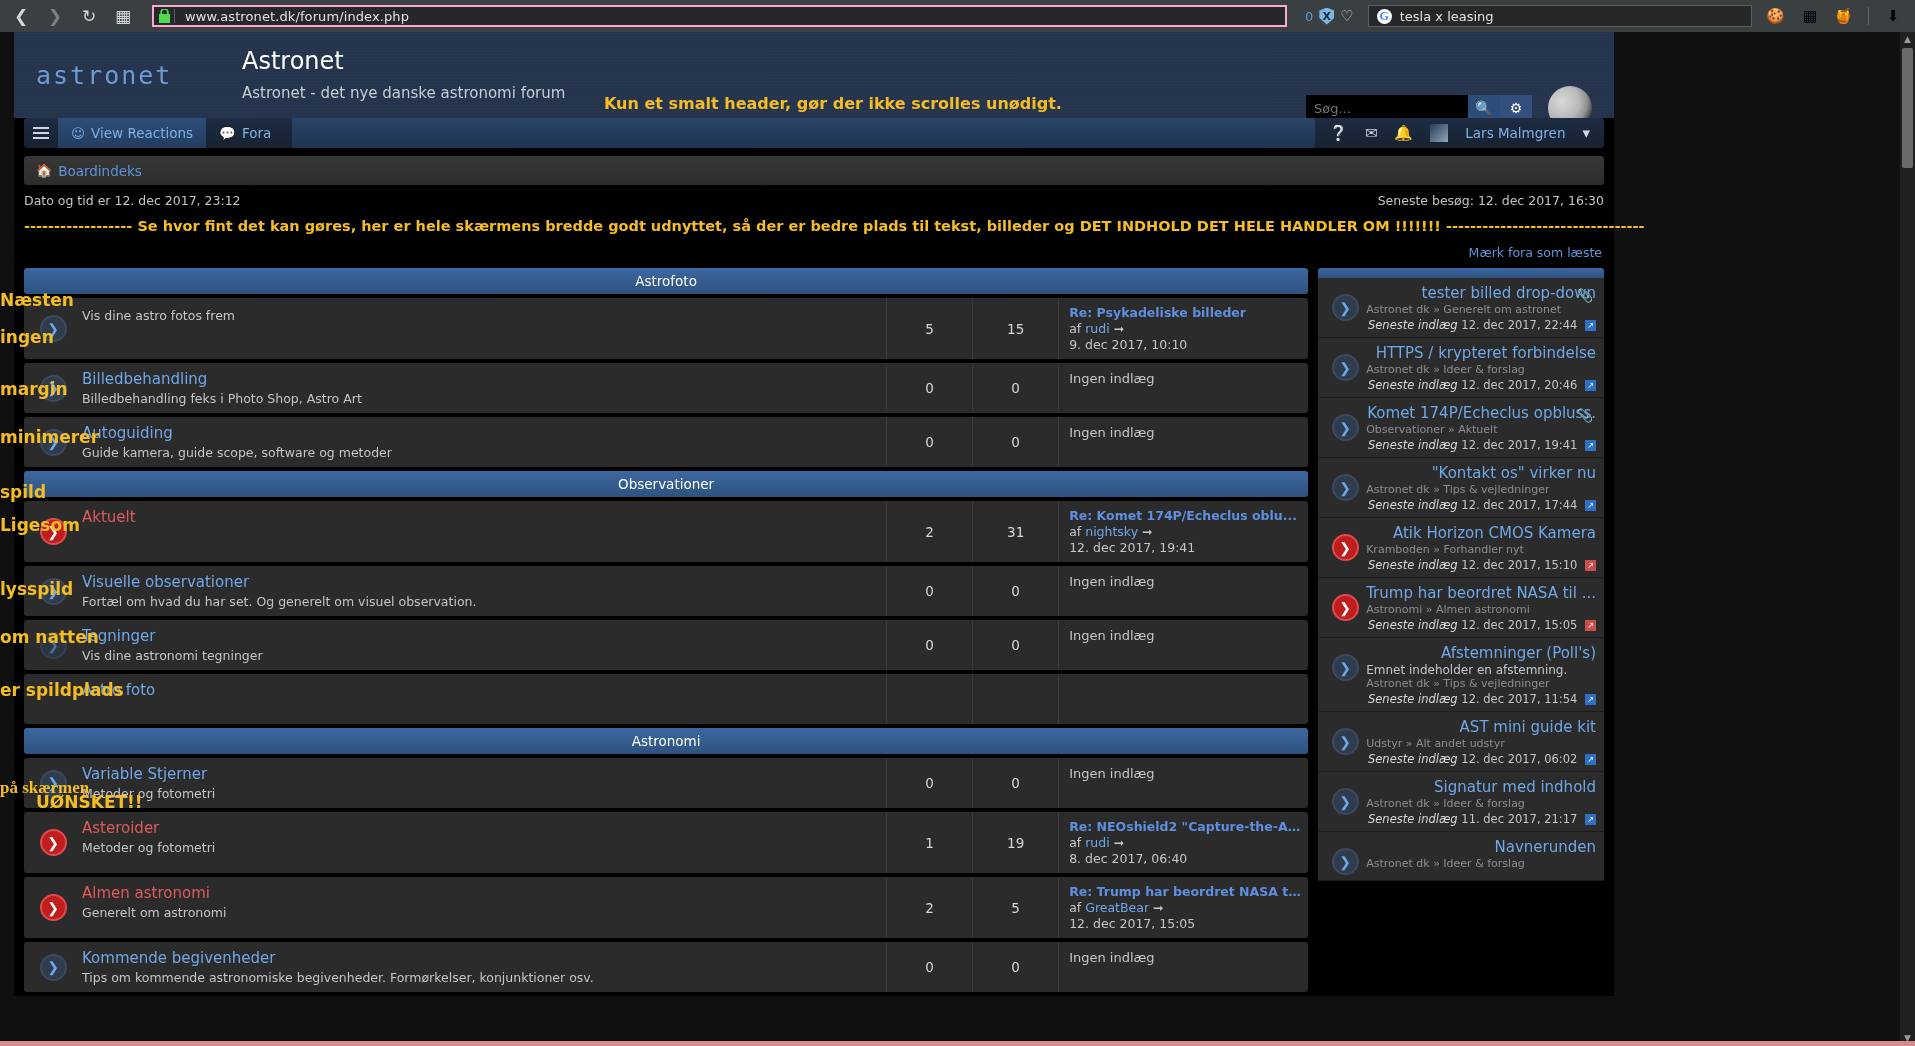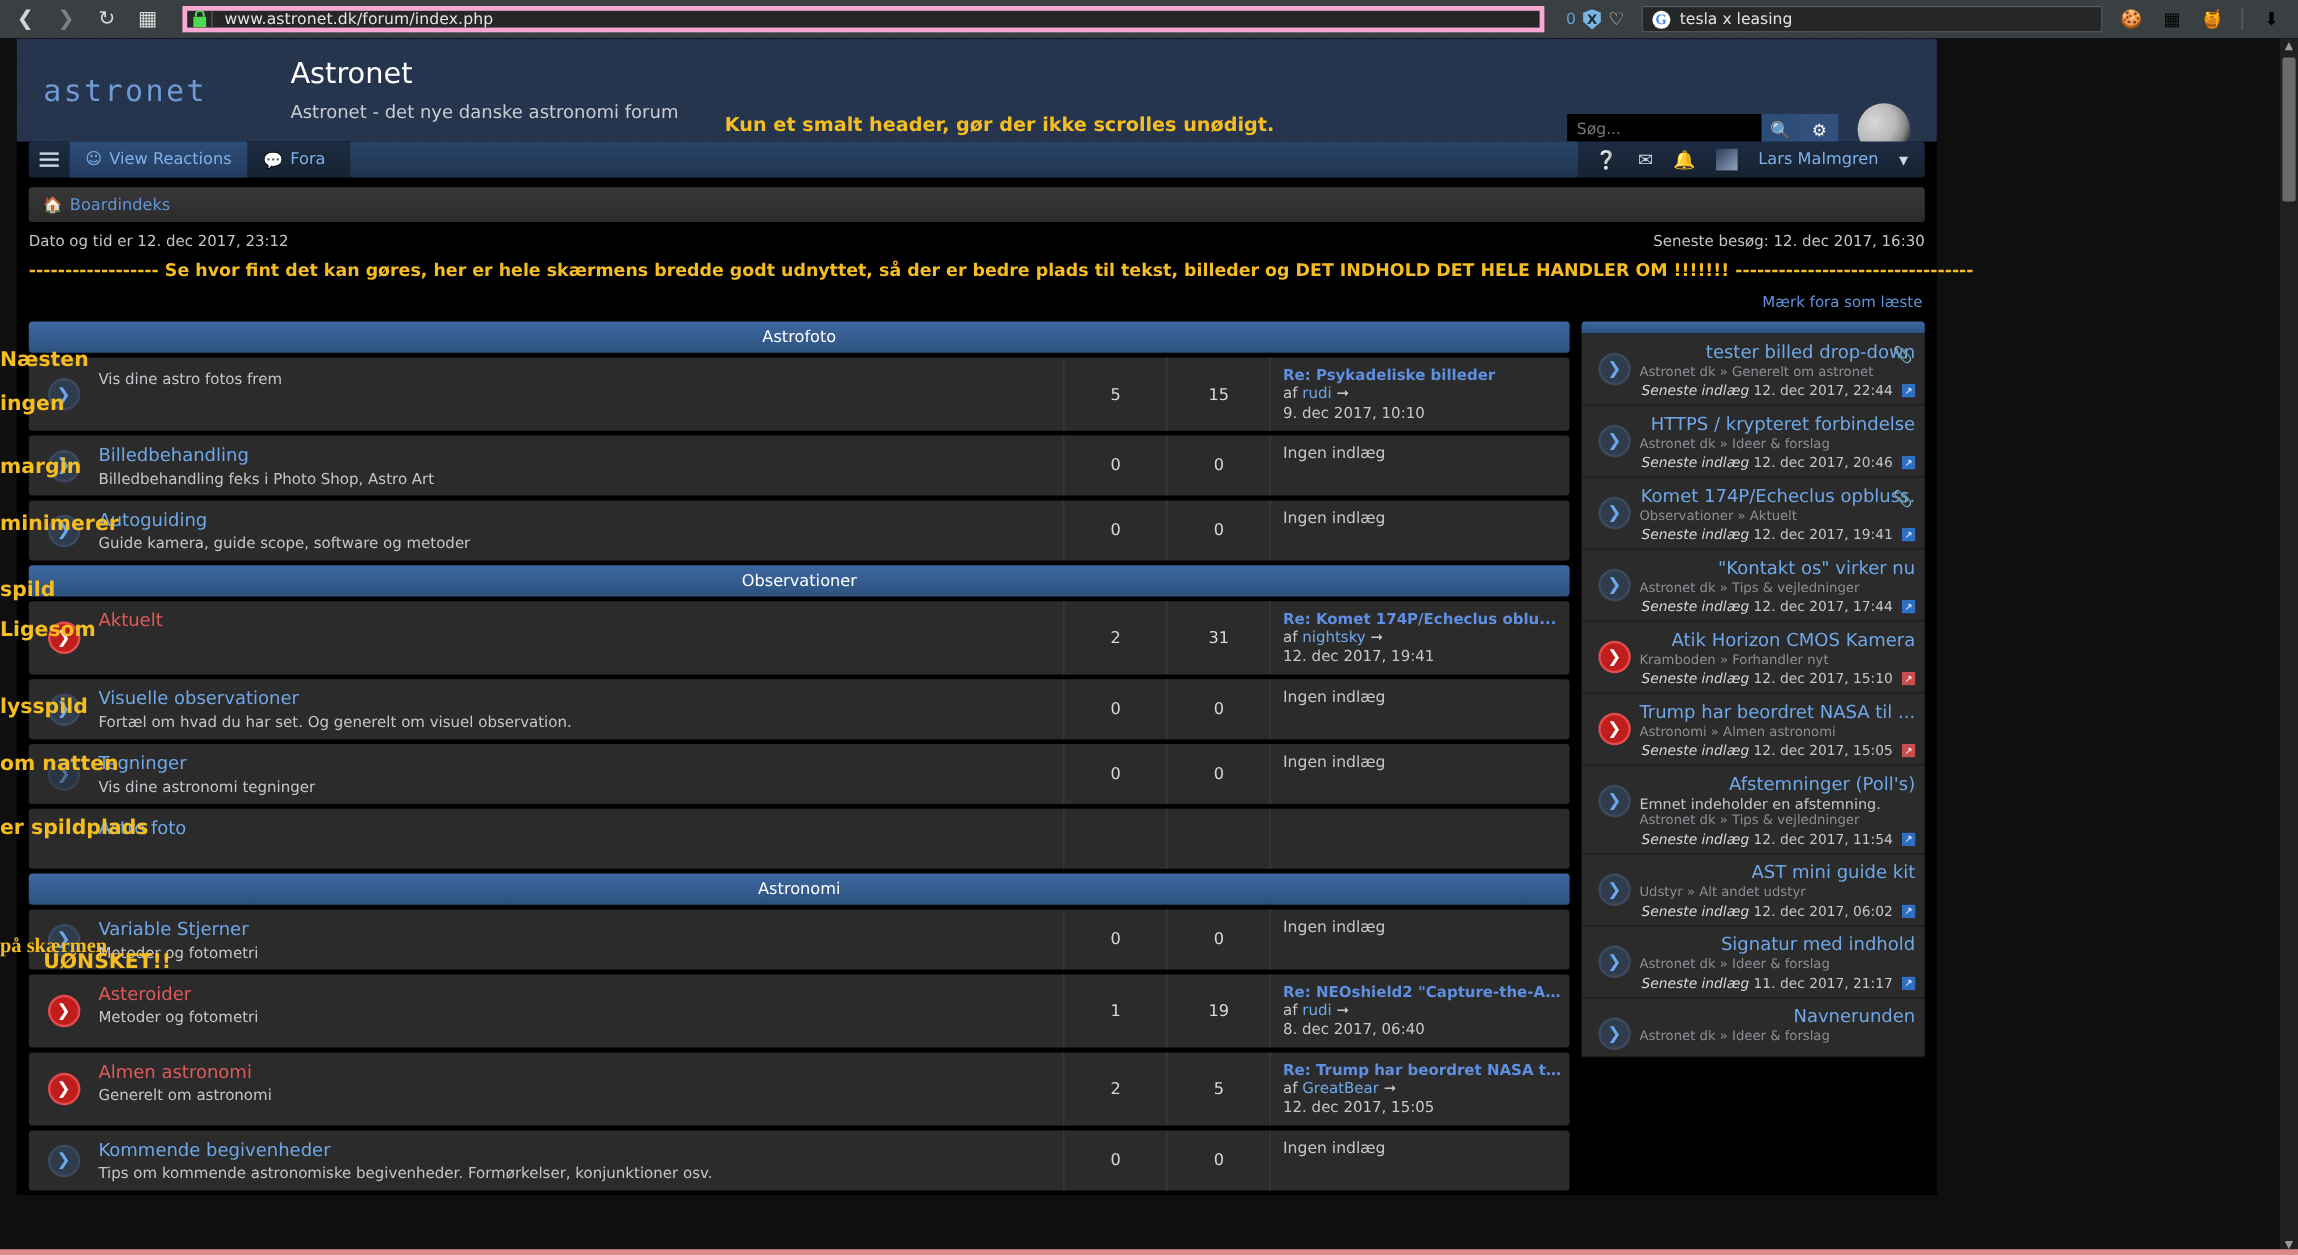--- a/index.html
+++ b/index.html
@@ -4,21 +4,21 @@
 <style>
   * { box-sizing: border-box; margin:0; padding:0; }
   html,body { width:1915px; height:1046px; overflow:hidden; background:#000; }
   body { font-family:"DejaVu Sans","Liberation Sans",sans-serif; font-size:14px; }
 
   
   #browser-bar { height:32px; background:#3a3f41; display:flex; align-items:center; padding:0 6px; gap:4px; }
   .nav-btn { width:30px; height:26px; display:flex; align-items:center; justify-content:center;
              color:#d6d6d6; font-size:17px; line-height:1; }
   .nav-btn.dim { color:#7c8083; }
-  .url-wrap { flex:0 0 auto; width:1135px; height:22px; background:#252729; border:4px solid #f9a8d4;
+  .url-wrap { flex:0 0 auto; width:1135px; height:22px; background:#252729; border:2px solid #f9a8d4;
               display:flex; align-items:center; margin-left:10px; }
   .lock { width:20px; display:flex; align-items:center; justify-content:center; }
   .lock svg { display:block; }
   .url-sep { width:1px; height:14px; background:#5a5e60; }
   .url-text { color:#e3e3e3; font-size:13px; padding-left:10px; letter-spacing:.1px; }
   .shield-grp { display:flex; align-items:center; gap:6px; margin-left:14px; }
   .shield-count { color:#5a9fd4; font-size:13px; }
   .shield { width:15px; height:17px; background:#7ab4e0; position:relative;
             clip-path: polygon(50% 0,100% 18%,100% 62%,50% 100%,0 62%,0 18%); }
   .shield span { position:absolute; inset:0; display:flex; align-items:center; justify-content:center;

